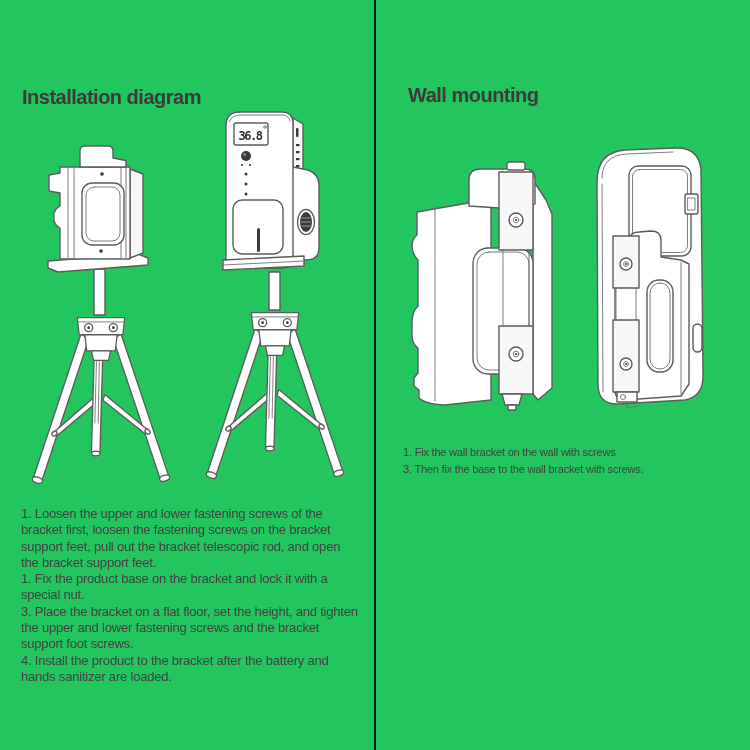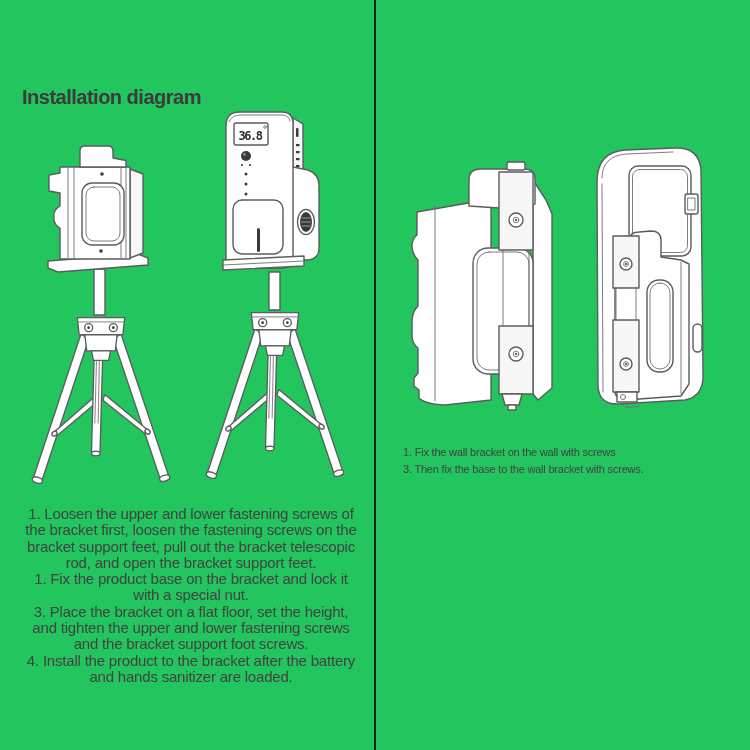--- a/index.html
+++ b/index.html
@@ -13,21 +13,21 @@
     letter-spacing:-0.5px;white-space:nowrap;
   }
   #left-title{left:22px;top:86px;}
   #right-title{left:408px;top:84px;}
   .sub{
     position:absolute;left:32px;top:125px;font-size:13.5px;font-weight:600;
     color:#3c3c3c;letter-spacing:-0.3px;white-space:nowrap;
   }
   .steps{position:absolute;color:#424242;}
   .steps p{margin:0;padding:0;}
-  #left-steps{left:21px;top:506px;width:340px;font-size:15px;line-height:16.3px;letter-spacing:-0.2px;text-align:center;}
+  #left-steps{left:21px;top:506px;width:340px;font-size:13px;line-height:16.3px;letter-spacing:-0.2px;}
   #right-steps{left:403px;top:444px;width:338px;font-size:11px;line-height:17.4px;letter-spacing:-0.2px;}
   .fig{position:absolute;}
   #fig-a{left:22px;top:143px;}
   #fig-b{left:196px;top:108px;}
   #fig-c{left:405px;top:142px;}
   #fig-d{left:585px;top:140px;}
   svg{display:block;}
   .ln{fill:#ffffff;stroke:#5c5c5c;stroke-width:1.4;stroke-linejoin:round;stroke-linecap:round;}
   .ln-thin{fill:none;stroke:#6e6e6e;stroke-width:0.9;stroke-linejoin:round;stroke-linecap:round;}
   .ln-shade{fill:#f7f7f7;stroke:#5c5c5c;stroke-width:1.4;stroke-linejoin:round;}
@@ -148,20 +148,21 @@
     </svg>
   </div>
 
   <div class="steps" id="left-steps">
     <p>1. Loosen the upper and lower fastening screws of the bracket first, loosen the fastening screws on the bracket support feet, pull out the bracket telescopic rod, and open the bracket support feet.</p>
     <p>1. Fix the product base on the bracket and lock it with a special nut.</p>
     <p>3. Place the bracket on a flat floor, set the height, and tighten the upper and lower fastening screws and the bracket support foot screws.</p>
     <p>4. Install the product to the bracket after the battery and hands sanitizer are loaded.</p>
   </div>
 
+  <div class="h1" id="right-title">Wall mounting</div>
 
   <div class="fig" id="fig-c">
     <svg width="155" height="270" viewBox="0 0 155 270">
 
       <path class="ln" d="M128,38 L141,58 L147,72 L147,246 L133,258 L128,252 Z"></path>
 
       <path class="ln" d="M12,70 L86,57 L86,258 L40,263 Q20,262 14,256 L14,248 L9,244 L9,236 L13,231 L13,206 Q7,202 7,193 L7,180 Q7,170 13,164 L13,118 Q7,112 7,104 Q7,97 12,93 Z"></path>
       <line class="ln-thin" x1="30" y1="64" x2="30" y2="259"></line>
 
       <rect class="ln" x="68" y="106" width="60" height="126" rx="15"></rect>

